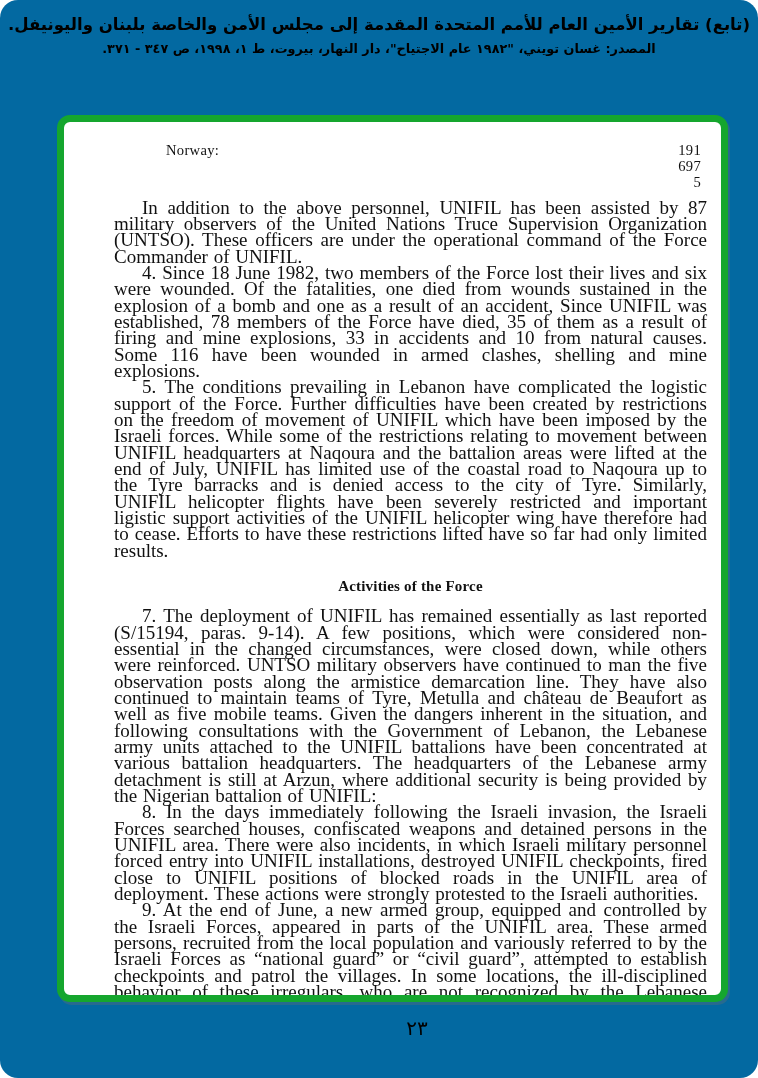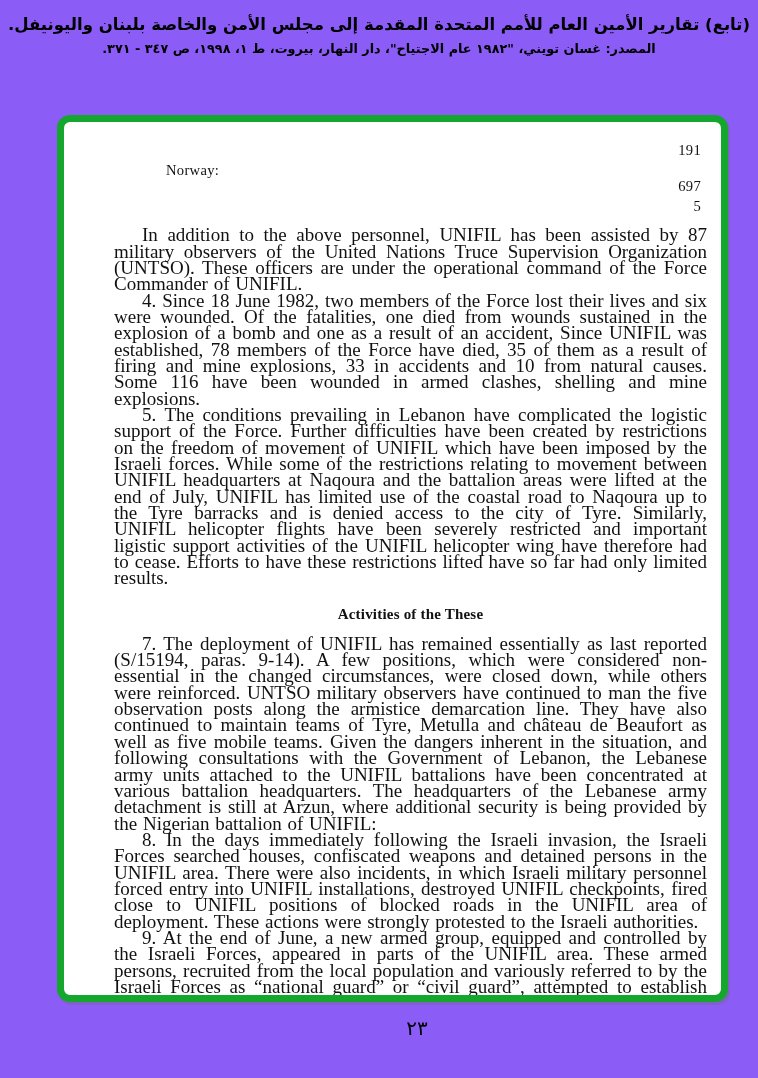--- a/index.html
+++ b/index.html
@@ -9,21 +9,22 @@
     width: 758px;
     height: 1078px;
     overflow: hidden;
     font-family: "Liberation Serif", serif;
     color: #111111;
   }
   .page {
     position: relative;
     width: 758px;
     height: 1078px;
-    background: #8b5cf6;
+    background: #0369a1;
+    border-radius: 18px;
   }
 
   
   .arabic-header {
     direction: rtl;
     text-align: center;
     font-family: "DejaVu Sans", sans-serif;
     font-weight: bold;
     padding-top: 12px;
   }
@@ -55,21 +56,21 @@
   }
 
   
   .contrib-row {
     display: flex;
     justify-content: space-between;
     font-size: 14.6px;
     line-height: 16.2px;
     letter-spacing: 0.3px;
   }
-  .contrib-label { padding-left: 52px; margin-top: 20px; }
+  .contrib-label { padding-left: 52px; }
   .contrib-value { text-align: right; padding-right: 6px; }
 
   
   .body-text { margin-top: 9px; }
   .para {
     margin: 0;
     text-align: justify;
     text-indent: 28px;
     font-size: 19px;
     line-height: 16.35px;
@@ -131,21 +132,21 @@
     <div class="body-text">
 
         <p class="para">In addition to the above personnel, UNIFIL has been assisted by 87 military observers of the United Nations Truce Supervision Organization (UNTSO). These officers are under the operational command of the Force Commander of UNIFIL.</p>
 
         <p class="para">4. Since 18 June 1982, two members of the Force lost their lives and six were wounded. Of the fatalities, one died from wounds sustained in the explosion of a bomb and one as a result of an accident, Since UNIFIL was established, 78 members of the Force have died, 35 of them as a result of firing and mine explosions, 33 in accidents and 10 from natural causes. Some 116 have been wounded in armed clashes, shelling and mine explosions.</p>
 
         <p class="para">5. The conditions prevailing in Lebanon have complicated the logistic support of the Force. Further difficulties have been created by restrictions on the freedom of movement of UNIFIL which have been imposed by the Israeli forces. While some of the restrictions relating to movement between UNIFIL headquarters at Naqoura and the battalion areas were lifted at the end of July, UNIFIL has limited use of the coastal road to Naqoura up to the Tyre barracks and is denied access to the city of Tyre. Similarly, UNIFIL helicopter flights have been severely restricted and important ligistic support activities of the UNIFIL helicopter wing have therefore had to cease. Efforts to have these restrictions lifted have so far had only limited results.</p>
 
       </div>
 
-    <div class="section-heading">Activities of the These</div>
+    <div class="section-heading">Activities of the Force</div>
 
     <div>
 
         <p class="para">7. The deployment of UNIFIL has remained essentially as last reported (S/15194, paras. 9-14). A few positions, which were considered non-essential in the changed circumstances, were closed down, while others were reinforced. UNTSO military observers have continued to man the five observation posts along the armistice demarcation line. They have also continued to maintain teams of Tyre, Metulla and château de Beaufort as well as five mobile teams. Given the dangers inherent in the situation, and following consultations with the Government of Lebanon, the Lebanese army units attached to the UNIFIL battalions have been concentrated at various battalion headquarters. The headquarters of the Lebanese army detachment is still at Arzun, where additional security is being provided by the Nigerian battalion of UNIFIL:</p>
 
         <p class="para">8. In the days immediately following the Israeli invasion, the Israeli Forces searched houses, confiscated weapons and detained persons in the UNIFIL area. There were also incidents, in which Israeli military personnel forced entry into UNIFIL installations, destroyed UNIFIL checkpoints, fired close to UNIFIL positions of blocked roads in the UNIFIL area of deployment. These actions were strongly protested to the Israeli authorities.</p>
 
         <p class="para">9. At the end of June, a new armed group, equipped and controlled by the Israeli Forces, appeared in parts of the UNIFIL area. These armed persons, recruited from the local population and variously referred to by the Israeli Forces as “national guard” or “civil guard”, attempted to establish checkpoints and patrol the villages. In some locations, the ill-disciplined behavior of these irregulars, who are not recognized by the Lebanese Government, led to friction with the other inhabitants. With a view to protecting the civilian population, UNIFIL has taken action to contain the activities of these armed persons.</p>
       </div>
 

